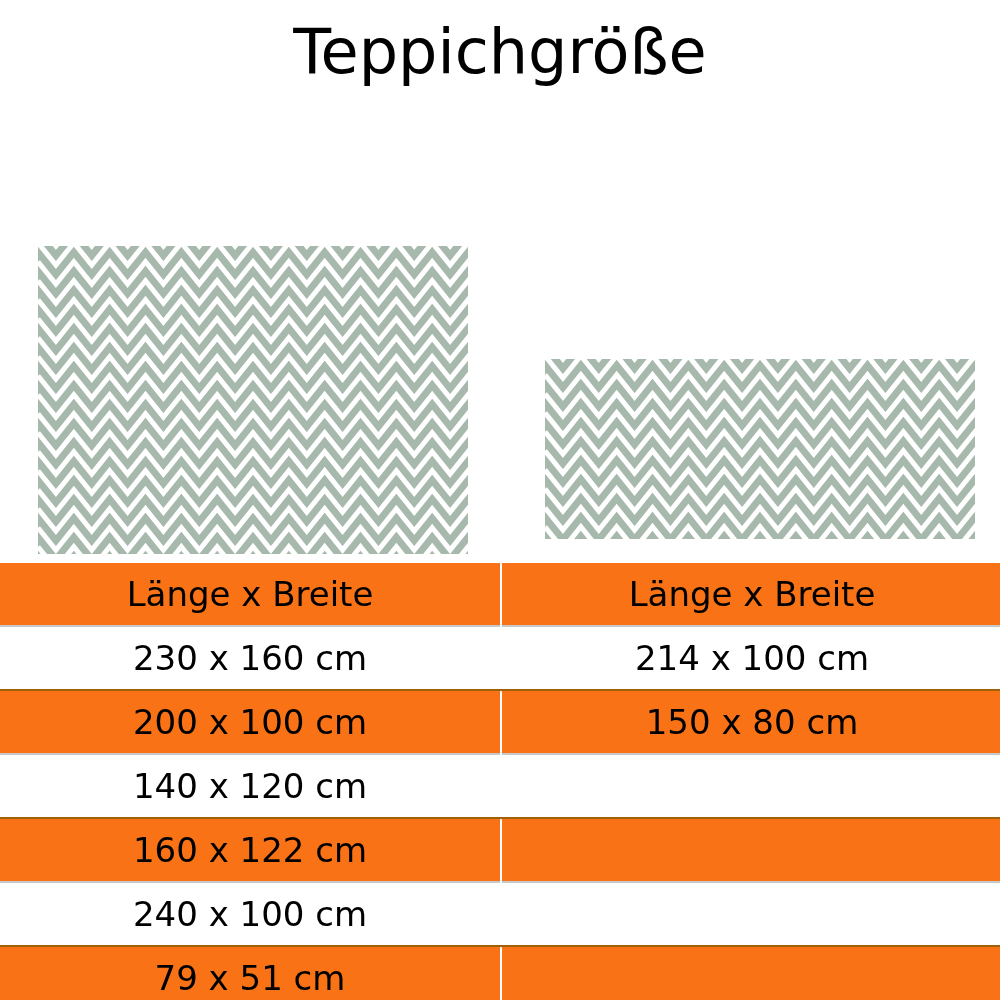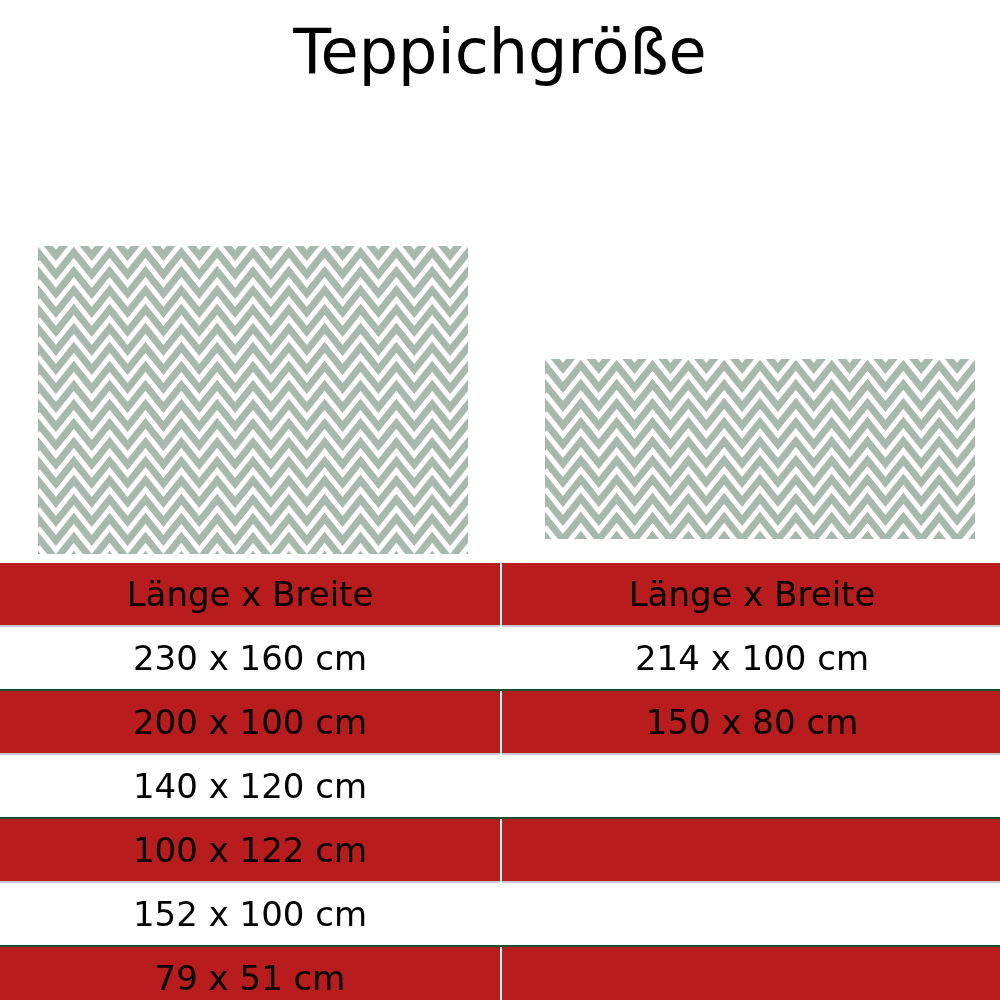--- a/index.html
+++ b/index.html
@@ -65,23 +65,23 @@
     border-right: none;
     text-align: center;
     font-size: 34px;
     color: #000;
     padding: 0;
     vertical-align: middle;
     position: relative;
   }
   table.size-table td.left  { width: 500px; border-right: 2px solid #ffffff; }
   table.size-table td.right { width: 500px; }
-  tr.shaded td { background: #b91c1c; }
+  tr.shaded td { background: #f97316; }
   tr.plain td  { background: #ffffff; }
-  tr.plain td.left, tr.plain td.right { border-top: 2px solid #c8c8c8; border-bottom: 2px solid #14532d;}
+  tr.plain td.left, tr.plain td.right { border-top: 2px solid #c8c8c8; border-bottom: 2px solid #a16207;}
 </style>
 </head>
 <body>
 
 <h1 id="page-title">Teppichgröße</h1>
 
 <div class="rugs-area">
 
   <div class="rug" style="left:38px; top:152px; width:430px; height:308px;">
     <div class="chevron-wrap" id="chev1">
@@ -154,25 +154,25 @@
   </tr>
   <tr class="shaded">
     <td class="left">200 x 100 cm</td>
     <td class="right">150 x 80   cm</td>
   </tr>
   <tr class="plain">
     <td class="left">140 x 120 cm</td>
     <td class="right"></td>
   </tr>
   <tr class="shaded">
-    <td class="left">100 x 122 cm</td>
+    <td class="left">160 x 122 cm</td>
     <td class="right"></td>
   </tr>
   <tr class="plain">
-    <td class="left">152 x 100 cm</td>
+    <td class="left">240 x 100 cm</td>
     <td class="right"></td>
   </tr>
   <tr class="shaded">
     <td class="left">79 x 51   cm</td>
     <td class="right"></td>
   </tr>
 </tbody>
   </table>
 
 </body></html>

